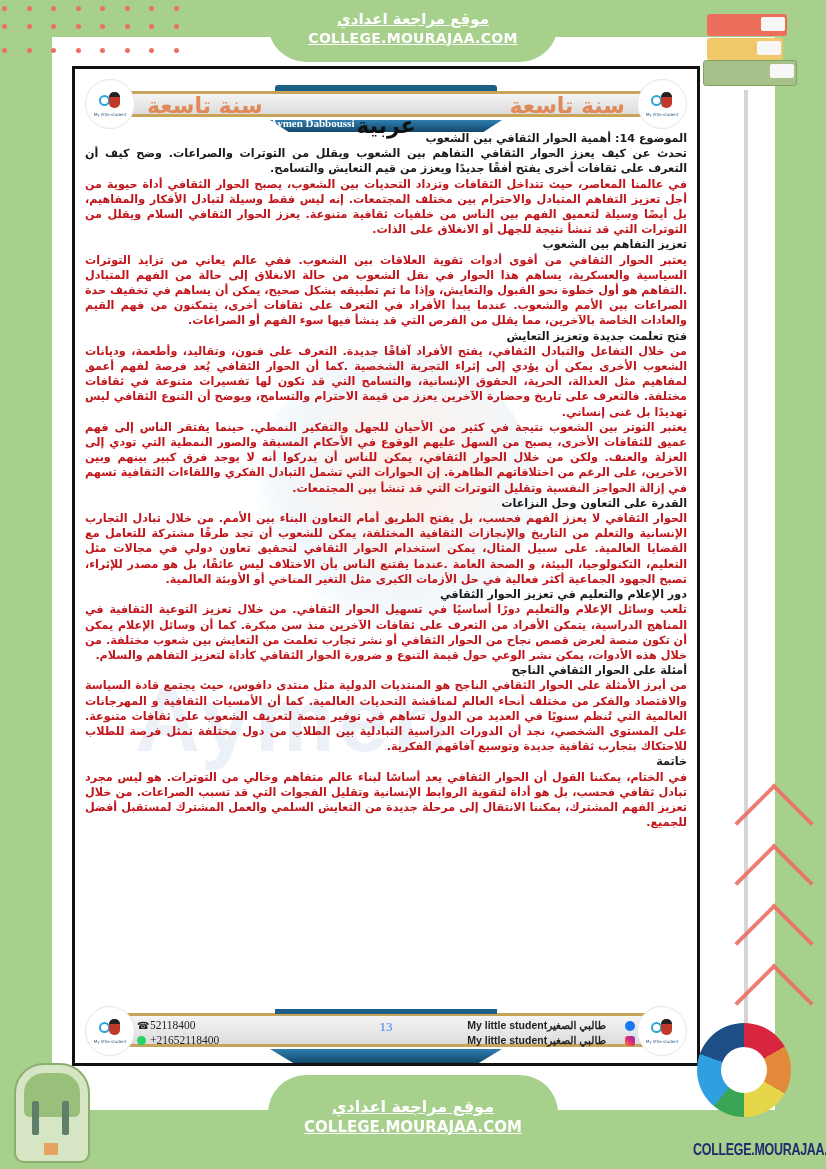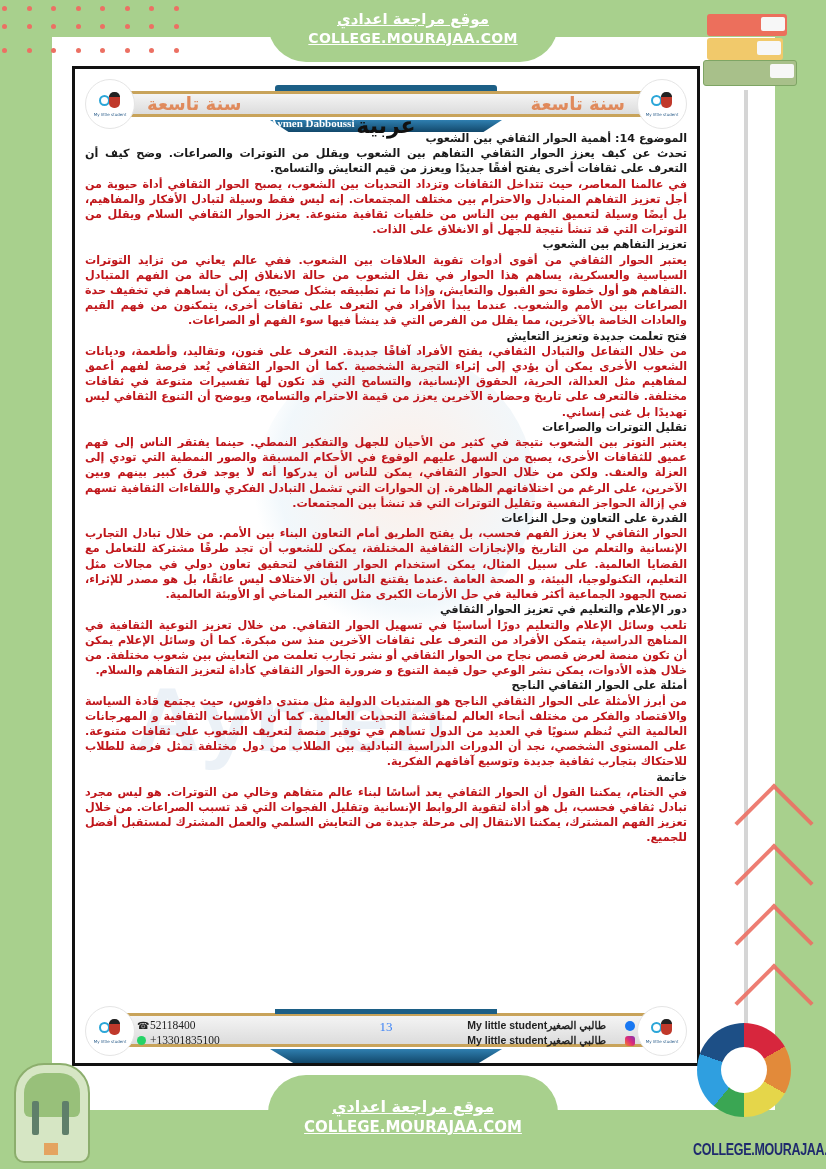--- a/index.html
+++ b/index.html
@@ -29,21 +29,21 @@
   .sheet { position: absolute; left: 72px; top: 66px; width: 628px; height: 1000px; background: #fff; border: 3px solid #111; }
   .shadow-line { position: absolute; left: 744px; top: 90px; width: 4px; height: 980px; background: #d5d5d5; }
 
   
   .hdr { position: absolute; left: 0; top: 8px; width: 622px; height: 52px; }
   .hdr-bar { position: absolute; left: 40px; top: 14px; width: 542px; height: 26px; background: linear-gradient(#f4f4f4,#dcdcdc); border-top: 3px solid #c8a35a; border-bottom: 3px solid #c8a35a; }
   .hdr-blue-top { position: absolute; left: 200px; top: 8px; width: 222px; height: 6px; background: #1c5f86; border-radius: 3px 3px 0 0; }
   .hdr-blue-bottom { position: absolute; left: 195px; top: 43px; width: 232px; height: 12px; background: linear-gradient(#2f7fb0,#12486b); clip-path: polygon(0 0, 100% 0, 92% 100%, 8% 100%); }
   .hdr-name { position: absolute; left: 195px; top: 40px; width: 232px; text-align: left; color: #fff; font-family: Liberation Serif, serif; font-size: 11px; font-weight: bold; }
   .hdr-subject { position: absolute; left: 250px; top: 8px; width: 122px; text-align: center; font-family: "DejaVu Sans", sans-serif; font-size: 22px; font-weight: bold; color: #111; direction: rtl; margin-top: 28px; }
-  .hdr-grade { position: absolute; top: 16px; font-size: 18px; font-weight: bold; color: #e08a5c; direction: rtl; }
+  .hdr-grade { position: absolute; top: 16px; font-size: 22px; font-weight: bold; color: #e08a5c; direction: rtl; }
   .hdr-grade.left { left: 72px; }
   .hdr-grade.right { right: 72px; }
   .logo-circle { position: absolute; top: 2px; width: 50px; height: 50px; border-radius: 50%; background: #fff; border: 1px solid #e5e5e5; display: flex; flex-direction: column; align-items: center; justify-content: center; }
   .logo-circle.left { left: 10px; }
   .logo-circle.right { right: 10px; }
   .logo-face { width: 22px; height: 18px; position: relative; }
   .logo-face .hp { position: absolute; left: 0; top: 3px; width: 11px; height: 11px; border-radius: 50%; border: 2px solid #2ba6d8; }
   .logo-face .kid { position: absolute; left: 10px; top: 0; width: 11px; height: 16px; border-radius: 5px; background: #c0392b; border-top: 5px solid #222; }
   .logo-text { font-size: 4px; color: #2a5d8a; margin-top: 2px; }
 
@@ -186,21 +186,20 @@
     <p class="black">تحدث عن كيف يعزز الحوار الثقافي التفاهم بين الشعوب ويقلل من التوترات والصراعات. وضح كيف أن التعرف على ثقافات أخرى يفتح أفقًا جديدًا ويعزز من قيم التعايش والتسامح.</p>
 
     <p class="red">في عالمنا المعاصر، حيث تتداخل الثقافات وتزداد التحديات بين الشعوب، يصبح الحوار الثقافي أداة حيوية من أجل تعزيز التفاهم المتبادل والاحترام بين مختلف المجتمعات. إنه ليس فقط وسيلة لتبادل الأفكار والمفاهيم، بل أيضًا وسيلة لتعميق الفهم بين الناس من خلفيات ثقافية متنوعة. يعزز الحوار الثقافي السلام ويقلل من التوترات التي قد تنشأ نتيجة للجهل أو الانغلاق على الذات.</p>
 
     <p class="heading">تعزيز التفاهم بين الشعوب</p>
     <p class="red">يعتبر الحوار الثقافي من أقوى أدوات تقوية العلاقات بين الشعوب. ففي عالم يعاني من تزايد التوترات السياسية والعسكرية، يساهم هذا الحوار في نقل الشعوب من حالة الانغلاق إلى حالة من الفهم المتبادل .التفاهم هو أول خطوة نحو القبول والتعايش، وإذا ما تم تطبيقه بشكل صحيح، يمكن أن يساهم في تخفيف حدة الصراعات بين الأمم والشعوب. عندما يبدأ الأفراد في التعرف على ثقافات أخرى، يتمكنون من فهم القيم والعادات الخاصة بالآخرين، مما يقلل من الفرص التي قد ينشأ فيها سوء الفهم أو الصراعات.</p>
 
     <p class="heading">فتح تعلمت جديدة وتعزيز التعايش</p>
     <p class="red">من خلال التفاعل والتبادل الثقافي، يفتح الأفراد آفاقًا جديدة. التعرف على فنون، وتقاليد، وأطعمة، وديانات الشعوب الأخرى يمكن أن يؤدي إلى إثراء التجربة الشخصية .كما أن الحوار الثقافي يُعد فرصة لفهم أعمق لمفاهيم مثل العدالة، الحرية، الحقوق الإنسانية، والتسامح التي قد تكون لها تفسيرات متنوعة في ثقافات مختلفة. فالتعرف على تاريخ وحضارة الآخرين يعزز من قيمة الاحترام والتسامح، ويوضح أن التنوع الثقافي ليس تهديدًا بل غنى إنساني.</p>
 
-    <p class="heading">تقليل التوترات والصراعات</p>
     <p class="red">يعتبر التوتر بين الشعوب نتيجة في كثير من الأحيان للجهل والتفكير النمطي. حينما يفتقر الناس إلى فهم عميق للثقافات الأخرى، يصبح من السهل عليهم الوقوع في الأحكام المسبقة والصور النمطية التي تودي إلى العزلة والعنف. ولكن من خلال الحوار الثقافي، يمكن للناس أن يدركوا أنه لا يوجد فرق كبير بينهم وبين الآخرين، على الرغم من اختلافاتهم الظاهرة. إن الحوارات التي تشمل التبادل الفكري واللقاءات الثقافية تسهم في إزالة الحواجز النفسية وتقليل التوترات التي قد تنشأ بين المجتمعات.</p>
 
     <p class="heading">القدرة على التعاون وحل النزاعات</p>
     <p class="red">الحوار الثقافي لا يعزز الفهم فحسب، بل يفتح الطريق أمام التعاون البناء بين الأمم. من خلال تبادل التجارب الإنسانية والتعلم من التاريخ والإنجازات الثقافية المختلفة، يمكن للشعوب أن تجد طرقًا مشتركة للتعامل مع القضايا العالمية. على سبيل المثال، يمكن استخدام الحوار الثقافي لتحقيق تعاون دولي في مجالات مثل التعليم، التكنولوجيا، البيئة، و الصحة العامة .عندما يقتنع الناس بأن الاختلاف ليس عائقًا، بل هو مصدر للإثراء، تصبح الجهود الجماعية أكثر فعالية في حل الأزمات الكبرى مثل التغير المناخي أو الأوبئة العالمية.</p>
 
     <p class="heading">دور الإعلام والتعليم في تعزيز الحوار الثقافي</p>
     <p class="red">تلعب وسائل الإعلام والتعليم دورًا أساسيًا في تسهيل الحوار الثقافي. من خلال تعزيز التوعية الثقافية في المناهج الدراسية، يتمكن الأفراد من التعرف على ثقافات الآخرين منذ سن مبكرة. كما أن وسائل الإعلام يمكن أن تكون منصة لعرض قصص نجاح من الحوار الثقافي أو نشر تجارب تعلمت من التعايش بين شعوب مختلفة. من خلال هذه الأدوات، يمكن نشر الوعي حول قيمة التنوع و ضرورة الحوار الثقافي كأداة لتعزيز التفاهم والسلام.</p>
 
     <p class="heading">أمثلة على الحوار الثقافي الناجح</p>
     <p class="red">من أبرز الأمثلة على الحوار الثقافي الناجح هو المنتديات الدولية مثل منتدى دافوس، حيث يجتمع قادة السياسة والاقتصاد والفكر من مختلف أنحاء العالم لمناقشة التحديات العالمية. كما أن الأمسيات الثقافية و المهرجانات العالمية التي تُنظم سنويًا في العديد من الدول تساهم في توفير منصة لتعريف الشعوب على ثقافات متنوعة. على المستوى الشخصي، نجد أن الدورات الدراسية التبادلية بين الطلاب من دول مختلفة تمثل فرصة للطلاب للاحتكاك بتجارب ثقافية جديدة وتوسيع آفاقهم الفكرية.</p>
@@ -220,21 +219,21 @@
         </div>
       <div class="logo-text">My little student</div>
     </div>
     <div class="ftr-phones">
       <div class="row">
         <span class="ico-phone">☎</span>
         <span>52118400</span>
       </div>
       <div class="row">
         <span class="ico-wa"></span>
-        <span>+13301835100</span>
+        <span>+21652118400</span>
       </div>
     </div>
     <div class="ftr-page">13</div>
     <div class="ftr-social">
       <div class="row">
         <span>My little studentطالبي الصغير</span>
         <span class="ico-fb"></span>
       </div>
       <div class="row">
         <span>My little studentطالبي الصغير</span>

